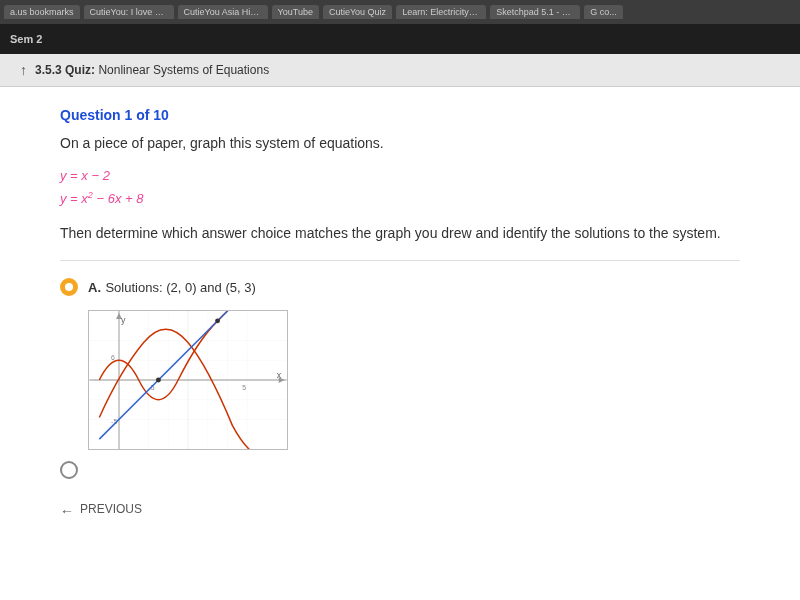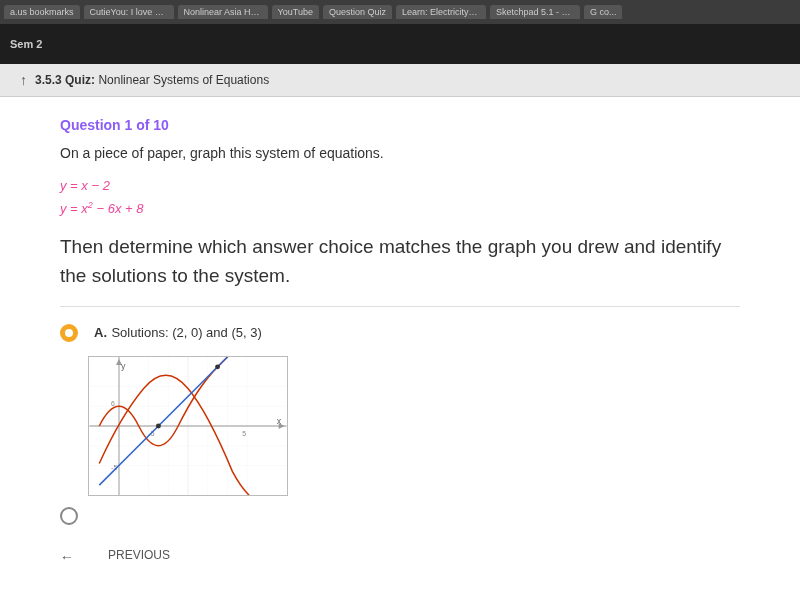--- a/index.html
+++ b/index.html
@@ -38,21 +38,21 @@
     .screen {
       width: 800px;
       height: 580px;
       background: #2a2a2a;
       display: flex;
       flex-direction: column;
     }
 
     
     .top-bar {
-      height: 40px;
+      height: 30px;
       background: #1e1e1e;
       display: flex;
       align-items: center;
       padding: 0 10px;
     }
     .top-bar-label {
       color: #ccc;
       font-size: 11px;
       font-weight: bold;
     }
@@ -87,21 +87,21 @@
 
     .quiz-body {
       padding: 20px 60px;
       flex: 1;
       background: #fff;
     }
 
     .question-label {
       font-size: 14px;
       font-weight: bold;
-      color: #8b5cf6;
+      color: #1d4ed8;
       margin-bottom: 10px;
     }
 
     .question-text {
       font-size: 14px;
       color: #333;
       margin-bottom: 10px;
       line-height: 1.5;
     }
 
@@ -115,36 +115,36 @@
       color: #ec4899;
       font-style: italic;
     }
 
     .sup {
       font-size: 9px;
       vertical-align: super;
     }
 
     .follow-text {
-      font-size: 19px;
+      font-size: 14px;
       color: #333;
       margin-bottom: 16px;
       line-height: 1.5;
     }
 
     .divider {
       border: none;
       border-top: 1px solid #ddd;
       margin: 12px 0;
     }
 
     .answer-option {
       display: flex;
-      align-items: flex-start;
-      gap: 16px;
+      align-items: center;
+      gap: 10px;
       margin-bottom: 10px;
       padding: 4px 0;
     }
 
     .radio-outer {
       width: 18px;
       height: 18px;
       border-radius: 50%;
       border: 2px solid #f5a623;
       background: #f5a623;
@@ -207,37 +207,36 @@
       gap: 6px;
     }
 
     .prev-btn {
       display: flex;
       align-items: center;
       gap: 4px;
       color: #555;
       font-size: 12px;
       cursor: pointer;
-      margin-left: 28px;
     }
 
     .prev-arrow {
       font-size: 14px;
       color: #555;
     }
   </style>
 </head>
 <body>
 
 <div class="browser-bar">
   <div class="tab">a.us bookmarks</div>
   <div class="tab">CutieYou: I love you...</div>
-  <div class="tab">Nonlinear Asia His...</div>
+  <div class="tab">CutieYou Asia His...</div>
   <div class="tab">YouTube</div>
-  <div class="tab">Question Quiz</div>
+  <div class="tab">CutieYou Quiz</div>
   <div class="tab">Learn: Electricity Re...</div>
   <div class="tab">Sketchpad 5.1 - Dra...</div>
   <div class="tab">G co...</div>
 </div>
 
 <div class="screen">
   <div class="top-bar">
     <span class="top-bar-label">Sem 2</span>
   </div>
 

